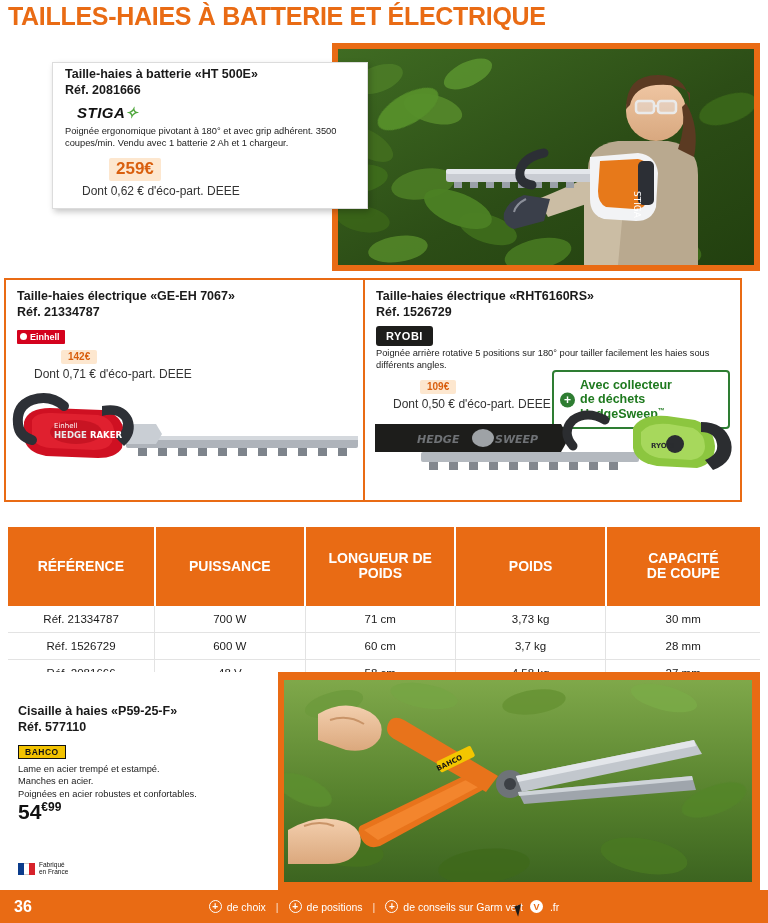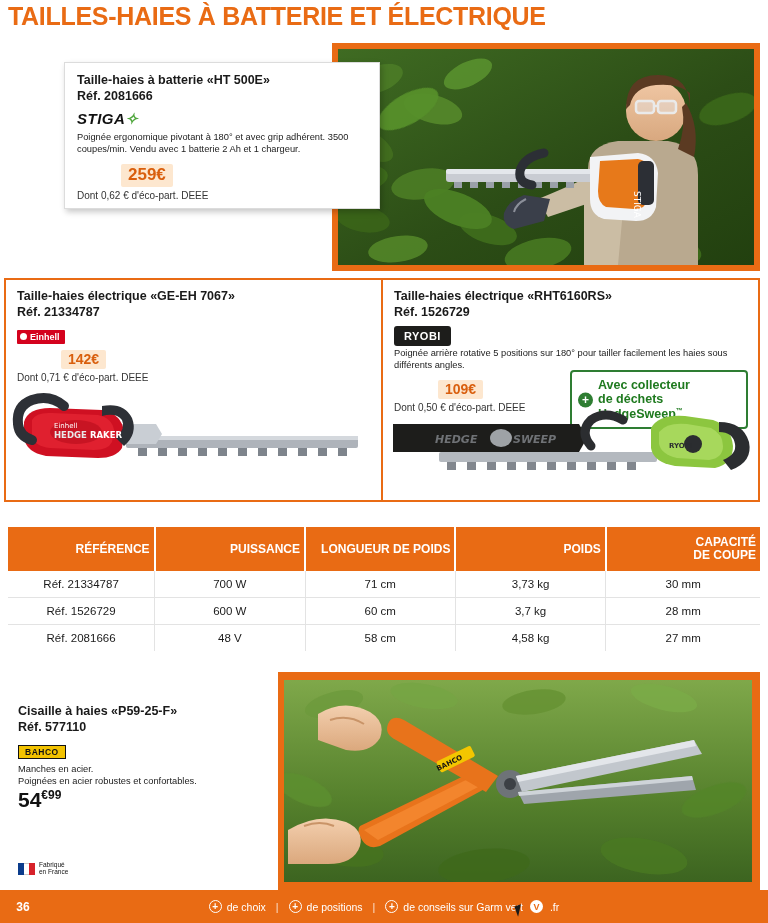--- a/index.html
+++ b/index.html
@@ -27,49 +27,49 @@
     position:absolute; left:332px; top:43px; width:428px; height:228px;
     background:#e96b14;
     padding:6px;
   }
   .hero-img {
     position:absolute; left:338px; top:49px; width:416px; height:216px;
     overflow:hidden;
     background:#2f4a16;
   }
   .hero-card {
-    position:absolute; left:64px; top:62px; width:316px; height:147px;
+    position:absolute; left:52px; top:62px; width:316px; height:147px;
     background:#ffffff;
     border:1px solid #dcdcdc;
     box-shadow: 2px 3px 6px rgba(0,0,0,0.22);
-    padding:10px 12px;
+    padding:4px 12px;
   }
 
   .card-title { font-size:12.5px; font-weight:bold; line-height:1.25; }
   .card-ref { font-size:12.5px; font-weight:bold; }
   .desc { font-size:9.3px; line-height:1.35; color:#222; margin-top:5px; }
 
   .price-tag {
     display:inline-block;
     background:#fde7cf;
     color:#d95f0e;
     font-weight:bold;
     font-size:17px;
     padding:1px 7px 2px 7px;
     border-radius:2px;
     margin-top:8px;
     margin-left:44px;
   }
-  .price-tag.small { font-size:14px; }
-  .eco { font-size:10px; color:#333; margin-top:3px; }
+  .price-tag.small { font-size:10px; }
+  .eco { font-size:12px; color:#333; margin-top:3px;margin-left:17px; }
 
   
   .brand { margin-top:7px; height:16px; }
   .logo-stiga {
-    font-style:italic; font-weight:bold; font-size:15px; letter-spacing:0.5px; color:#111;
+    font-style:italic; font-weight:bold; font-size:15px; letter-spacing:0.5px; color:#111;margin-left:12px;
   }
   .logo-stiga .leaf { color:#4fa63c; }
   .logo-einhell {
     display:inline-block; background:#d4021d; color:#fff;
     font-size:9px; font-weight:bold; padding:2px 5px 2px 13px; position:relative;
     border-radius:1px;
   }
   .logo-einhell:before{
     content:""; position:absolute; left:3px; top:3px; width:7px; height:7px;
     background:#fff; border-radius:50%;
@@ -82,21 +82,21 @@
   .logo-bahco {
     display:inline-block; background:#f2c200; color:#111; font-size:8.5px;
     font-weight:bold; padding:1px 6px; letter-spacing:0.5px; border:1px solid #111;
   }
 
   
   .panel {
     position:absolute; background:#ffffff; border:2px solid #e96b14;
   }
   .panel-left { left:4px; top:278px; width:426px; height:224px; }
-  .panel-right { left:381px; top:278px; width:379px; height:224px; }
+  .panel-right { left:363px; top:278px; width:379px; height:224px; }
   .panel-inner { padding:9px 11px; position:relative; height:100%; }
 
   
   .callout {
     position:absolute; right:10px; top:90px;
     background:#ffffff; border:2px solid #2e7d32;
     color:#1f7a1f; font-weight:bold; font-size:12.5px; line-height:1.15;
     padding:6px 9px 6px 26px; border-radius:4px;
     width:178px;
   }
@@ -104,22 +104,22 @@
     position:absolute; left:6px; top:50%; transform:translateY(-50%);
     width:15px; height:15px; border-radius:50%; background:#2e7d32; color:#fff;
     font-size:12px; line-height:15px; text-align:center; font-weight:bold;
   }
   .callout sup { font-size:7px; }
 
   
   .table-wrap { position:absolute; left:8px; top:527px; width:752px; }
   table { border-collapse:collapse; width:100%; }
   thead th {
-    background:#e96b14; color:#fff; font-size:12px; font-weight:bold;
-    text-align:right; padding:9px 4px; border-right:2px solid #ffffff;
+    background:#e96b14; color:#fff; font-size:14px; font-weight:bold;
+    text-align:center; padding:24px 4px; border-right:2px solid #ffffff;
     line-height:1.1;
   }
   thead th:last-child { border-right:none; }
   tbody td {
     font-size:11.5px; text-align:center; padding:7px 4px;
     border-bottom:1px solid #e3e3e3; color:#1a1a1a;
   }
   tbody tr td:first-child { }
   tbody td { border-right:1px solid #e3e3e3; }
   tbody td:last-child { border-right:none; }
@@ -151,21 +151,21 @@
   .flag .b{ left:0; background:#0b3c8c;} .flag .w{ left:33.33%; background:#fff; border-top:1px solid #ccc;border-bottom:1px solid #ccc;} .flag .r{ left:66.66%; background:#d7222a;}
   .made-fr span { font-size:6.5px; line-height:1.05; color:#111; }
 
   
   .footer {
     position:absolute; left:0; bottom:0; width:768px; height:33px;
     background:#e96b14; color:#fff;
     display:flex; align-items:center;
   }
   .page-num {
-    width:46px; text-align:center; font-size:12px; font-weight:bold;
+    width:46px; text-align:center; font-size:16px; font-weight:bold;
   }
   .footer-items { flex:1; display:flex; align-items:center; justify-content:center; gap:10px; font-size:10.5px; }
   .f-item { display:flex; align-items:center; gap:5px; }
   .f-plus {
     width:13px; height:13px; border-radius:50%; border:1.4px solid #fff;
     display:inline-flex; align-items:center; justify-content:center;
     font-size:10px; line-height:1; font-weight:bold;
   }
   .sep { opacity:0.8; }
   .garm-dot {
@@ -423,20 +423,21 @@
   </div>
 
   <div class="bottom"></div>
   <div class="bottom-card">
     <div class="card-title">Cisaille à haies «P59-25-F»</div>
     <div class="card-ref">Réf. 577110</div>
     <div class="brand">
       <span class="logo-bahco">BAHCO</span>
     </div>
     <div class="desc" style="margin-top:6px;">
+      <div>Lame en acier trempé et estampé.</div>
       <div>Manches en acier.</div>
       <div>Poignées en acier robustes et confortables.</div>
     </div>
     <div class="price-big">
       <span>54</span><sup>€99</sup>
     </div>
     <div class="made-fr">
       <span class="flag">
           <i class="b"></i>
           <i class="w"></i>

